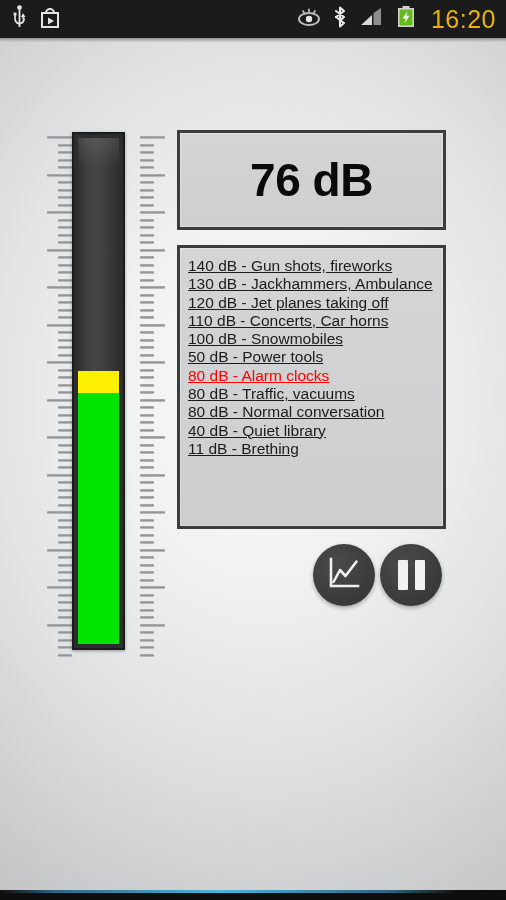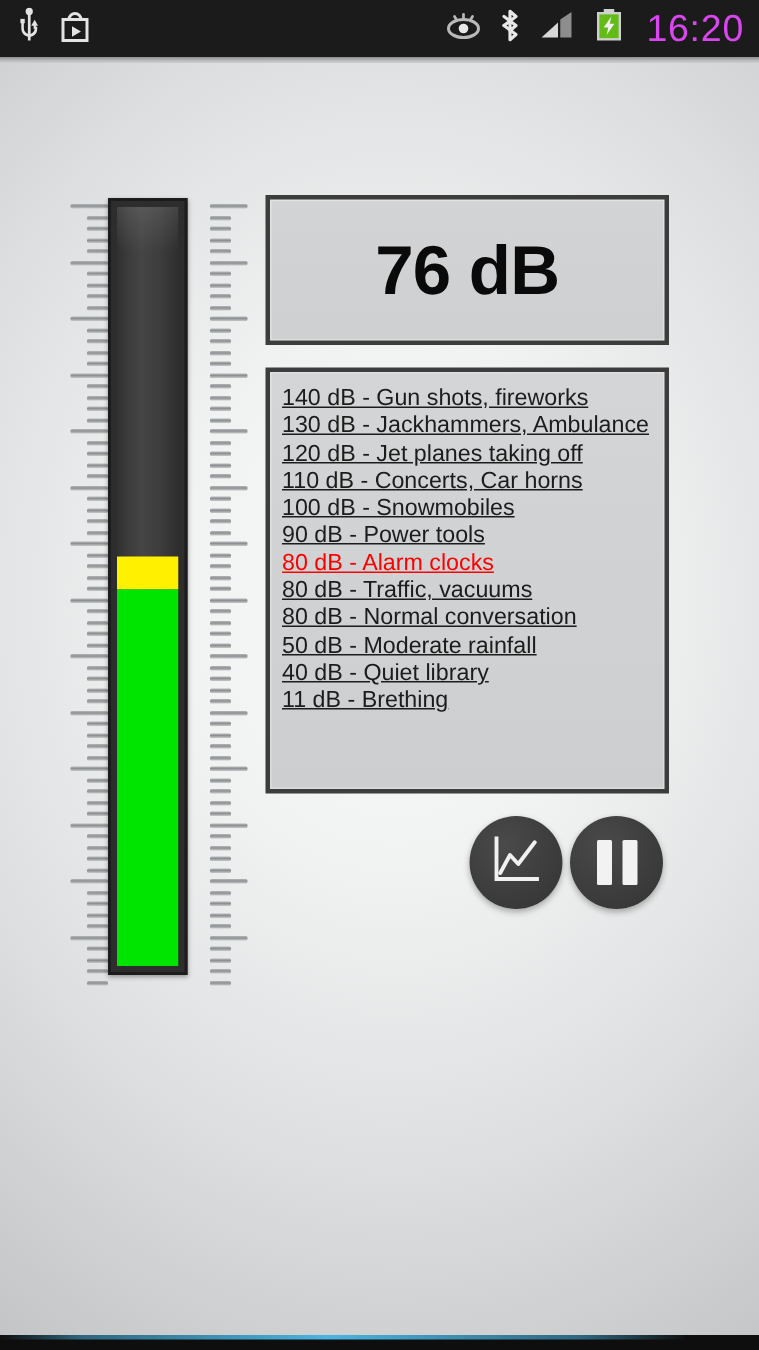--- a/index.html
+++ b/index.html
@@ -16,21 +16,21 @@
     position:absolute; left:0; top:0; width:506px; height:38px;
     background:#1b1b1b;
     display:flex; align-items:center;
     padding:0 10px 0 12px;
     z-index:20;
   }
   #statusbar .sb-left { display:flex; align-items:center; gap:12px; }
   #statusbar .sb-right { display:flex; align-items:center; gap:11px; margin-left:auto; }
   .sb-ico { display:block; }
   #clock {
-    color:#d946ef; font-size:25px; letter-spacing:0.5px;
+    color:#eab308; font-size:25px; letter-spacing:0.5px;
     font-family:"Liberation Sans", sans-serif; margin-left:4px;
     line-height:1;
   }
   #sb-underline {
     position:absolute; left:0; top:38px; width:506px; height:4px;
     background:linear-gradient(to bottom,#8c8e8f 0%, #b9bbbc 60%, #cdcfd0 100%);
     z-index:19;
   }
 
   
@@ -348,25 +348,24 @@
   <div id="readout">
     <span id="readout-value">76 dB</span>
   </div>
 
   <div id="listbox">
       <div class="list-item">140 dB - Gun shots, fireworks</div>
       <div class="list-item">130 dB - Jackhammers, Ambulance</div>
       <div class="list-item">120 dB - Jet planes taking off</div>
       <div class="list-item">110 dB - Concerts, Car horns</div>
       <div class="list-item">100 dB - Snowmobiles</div>
-      <div class="list-item">90 dB - Power tools</div>
+      <div class="list-item">50 dB - Power tools</div>
       <div class="list-item hl" style="color: rgb(255, 0, 0);">80 dB - Alarm clocks</div>
       <div class="list-item">80 dB - Traffic, vacuums</div>
       <div class="list-item">80 dB - Normal conversation</div>
-      <div class="list-item">50 dB - Moderate rainfall</div>
       <div class="list-item">40 dB - Quiet library</div>
       <div class="list-item">11 dB - Brething</div>
     </div>
 
   <div class="cbtn" id="btn-graph">
     <span>
       <svg width="34" height="34" viewBox="0 0 34 34">
         <path d="M4 3 V30 H31" fill="none" stroke="#f0f0f0" stroke-width="2.6" stroke-linecap="square"></path>
         <path d="M6.5 26 L13 14 L18.5 20 L29.5 5.5" fill="none" stroke="#f0f0f0" stroke-width="2.6" stroke-linejoin="round" stroke-linecap="round"></path>
       </svg>

